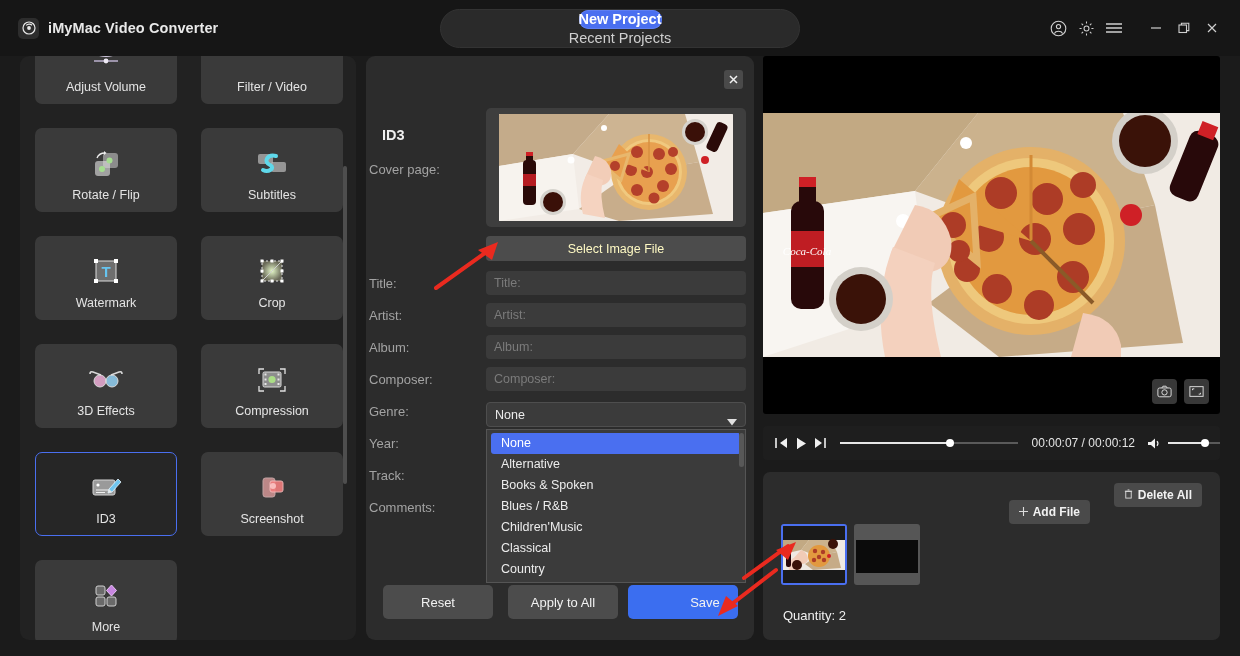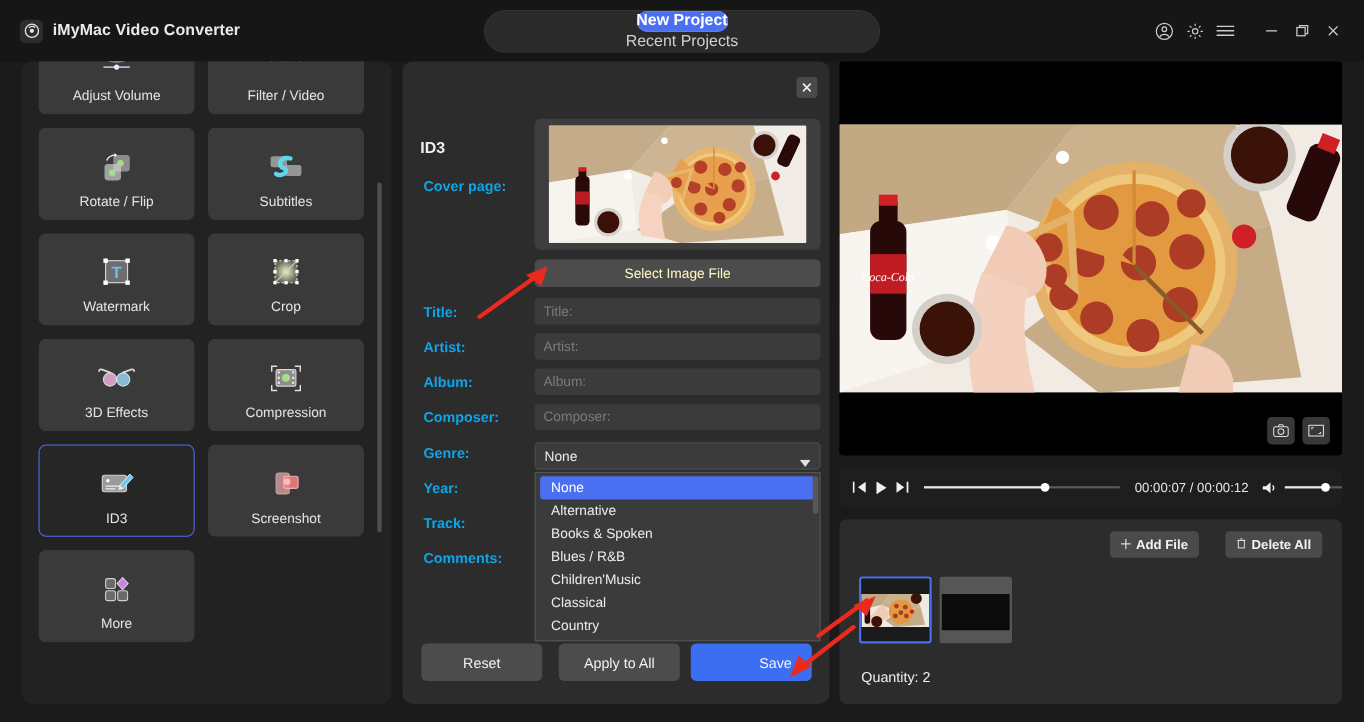--- a/index.html
+++ b/index.html
@@ -70,21 +70,21 @@
     position: absolute; left: 20px; top: 56px;
     width: 336px; height: 584px;
     background: #222222; border-radius: 9px;
     overflow: hidden;
   }
   .toolgrid {
     position: absolute; left: 15px; top: -36px;
     width: 296px;
     display: grid;
     grid-template-columns: 142px 142px;
-    gap: 12px;
+    gap: 24px;
   }
   .tool {
     height: 84px; background: #3a3a3a; border-radius: 7px;
     display: flex; flex-direction: column; align-items: center;
     justify-content: flex-end; padding-bottom: 9px;
     cursor: pointer; border: 1px solid transparent;
   }
   .tool.selected {
     background: #262626; border: 1.5px solid #4a6ff0;
   }
@@ -111,22 +111,22 @@
   }
   .id3-close {
     position: absolute; right: 11px; top: 14px;
     width: 19px; height: 19px; border-radius: 3px;
     background: #4a4a4a; display: flex; align-items: center; justify-content: center;
     cursor: pointer;
   }
   .id3-body { position: absolute; left: 0; top: 0; width: 388px; height: 584px; }
 
   .field-label {
-    position: absolute; color: #0ea5e9; font-size: 13px; font-weight: bold;
-    left: 19px;
+    position: absolute; color: #a3a3a3; font-size: 13px; font-weight: normal;
+    left: 3px;
   }
   .cover-frame {
     position: absolute; left: 120px; top: 52px;
     width: 260px; height: 119px;
     background: #3e3e3e; border-radius: 5px;
     display: flex; align-items: center; justify-content: center;
   }
   .cover-img {
     width: 234px; height: 107px; border-radius: 1px;
     overflow: hidden; position: relative;
@@ -238,21 +238,21 @@
     width: 457px; height: 168px;
     background: #2c2c2c; border-radius: 7px;
   }
   .fl-btn {
     position: absolute; height: 24px; border-radius: 4px;
     background: #4a4a4a; color: #f2f2f2; font-size: 12px;
     display: flex; align-items: center; justify-content: center; gap: 5px;
     cursor: pointer; padding: 0 10px;
     font-weight: bold;
   }
-  .fl-addfile { right: 130px; top: 11px; }
+  .fl-addfile { right: 130px; top: 28px; }
   .fl-deleteall { right: 18px; top: 11px; }
   .thumbs { position: absolute; left: 18px; top: 52px; display: flex; gap: 7px; }
   .thumb {
     width: 66px; height: 61px; border-radius: 3px;
     overflow: hidden; position: relative; cursor: pointer;
     background: #1a1a1a; border: 2px solid transparent;
   }
   .thumb.selected { border: 2px solid #4a6ff0; }
   .thumb2 { background: #565656; }
   .thumb2 .inner { position: absolute; left: 0; top: 14px; width: 100%; height: 33px; background: #0b0b0b; }

